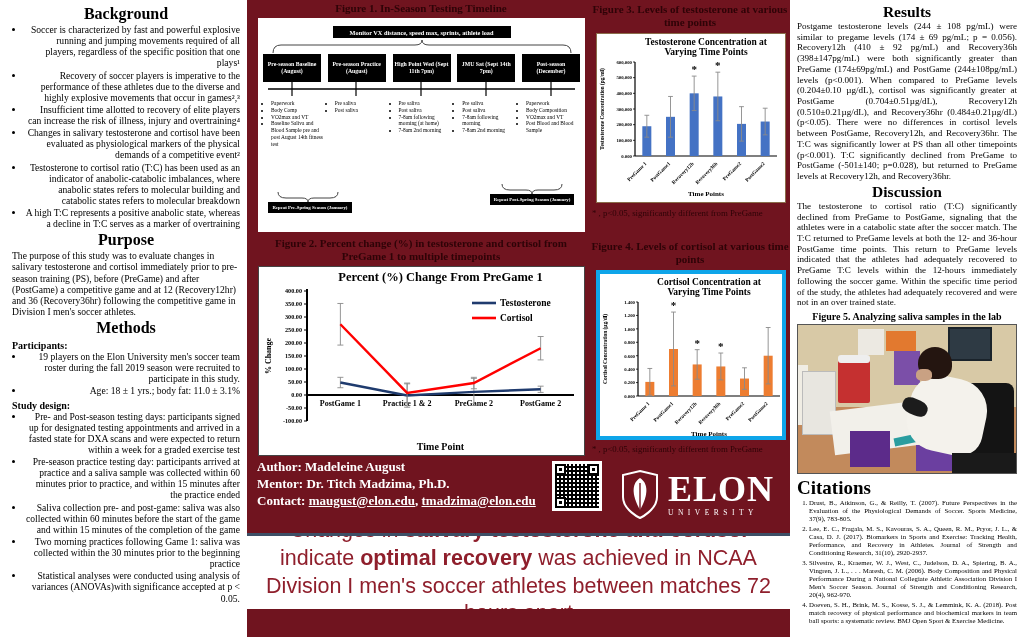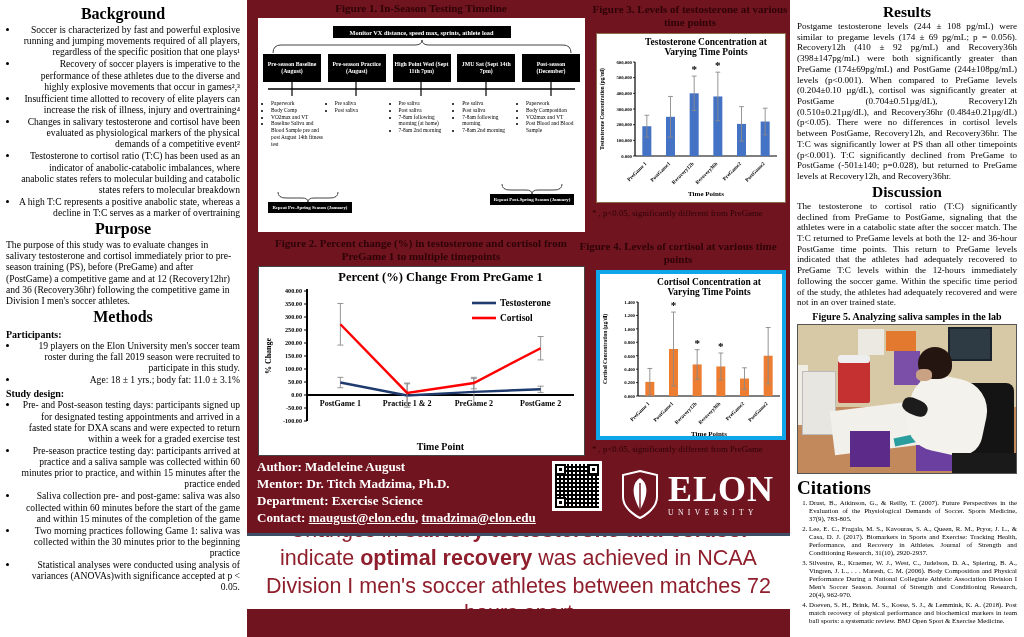--- a/index.html
+++ b/index.html
@@ -2,21 +2,21 @@
 <html><head>
 <meta charset="utf-8">
 <style>
   * { margin:0; padding:0; box-sizing:border-box; }
   html,body { width:1024px; height:637px; }
   body { position:relative; background:#70141f; font-family:"Liberation Serif",serif; overflow:hidden; }
 
   .panel { position:absolute; background:#fff; overflow:hidden; }
 
   
-  #left-panel { left:0; top:0; width:247px; height:637px; padding:3px 7px 2px 6px; }
+  #left-panel { left:0; top:0; width:247px; height:637px; padding:3px 7px 2px 12px; }
   .sec-head { font-size:16px; font-weight:bold; text-align:center; margin:2px 0 1px; }
   .body-txt { font-size:9.6px; line-height:1.16; text-align:left; }
   ul.blt { list-style:disc outside; padding-left:13px;text-align:right; }
   ul.blt li { margin-bottom:1px; }
   .sub-label { font-size:10px; font-weight:bold; margin-top:3px; }
 
   
   .fig-cap { position:absolute; color:#2e0307; font-weight:bold; text-align:center; font-size:11px; line-height:1.15; }
   #fig1-cap { left:252px; top:2px; width:338px; }
   #timeline-box { left:258px; top:18px; width:327px; height:214px; }
@@ -44,21 +44,21 @@
   #f1 { left:0; top:0; } #f2 { right:0; top:0; } #f3 { left:0; bottom:0; }
   #elon-logo { position:absolute; left:620px; top:466px; width:168px; height:58px; display:flex; align-items:center; color:#fff; }
   #elon-name { font-size:36px; font-weight:bold; letter-spacing:1px; line-height:0.9; }
   #elon-sub { font-size:7.5px; letter-spacing:4.5px; margin-top:2px; }
 
   
   #fig3-cap { left:590px; top:3px; width:200px; }
   #chart3-box { left:596px; top:33px; width:190px; height:170px; border:1px solid #8a6d4a; }
   .chart-note { position:absolute; color:#2e0307; font-weight:normal; font-size:8.8px; width:200px; }
   #note3 { left:592px; top:208px; }
-  #fig4-cap { left:578px; top:240px; width:200px; }
+  #fig4-cap { left:590px; top:240px; width:200px; }
   #chart4-box { left:596px; top:270px; width:190px; height:170px; border:4px solid #0ea5e9; }
   #note4 { left:592px; top:444px; }
 
   
   #right-panel { left:790px; top:0; width:234px; height:637px; padding:2px 7px; }
   .rp-head { font-size:15.5px; font-weight:bold; text-align:center; margin:1px 0 0; }
   .rp-txt { font-size:9.1px; line-height:1.18; text-align:justify; }
   #fig5-cap { font-size:10px; font-weight:bold; text-align:center; margin:3px 0 2px; }
   #cit-head { font-size:19px; font-weight:bold; margin-top:3px; }
   ol.cits { font-size:6.8px; line-height:1.18; text-align:justify; padding-left:12px; }
@@ -238,21 +238,20 @@
       <line x1="213" y1="36" x2="237" y2="36" stroke="#1f3b6e" stroke-width="2.6"></line>
       <text x="241" y="39" font-size="9.5" text-anchor="start" fill="#000" font-weight="bold">Testosterone</text>
       <line x1="213" y1="51" x2="237" y2="51" stroke="#ff0000" stroke-width="2.6"></line>
       <text x="241" y="54" font-size="9.5" text-anchor="start" fill="#000" font-weight="bold">Cortisol</text>
     </svg>
 </div>
 
 <div id="author-block">
   <div><span>Author:</span><span> Madeleine August</span></div>
   <div><span>Mentor:</span><span> Dr. Titch Madzima, Ph.D.</span></div>
-  <div><span>Department:</span><span> Exercise Science</span></div>
   <div><span>Contact:</span><span> </span><span class="em">maugust@elon.edu</span><span>, </span><span class="em">tmadzima@elon.edu</span></div>
 </div>
 <div id="qr">
   <div id="qr-inner">
     <div class="finder" id="f1"></div>
       <div class="finder" id="f2"></div>
       <div class="finder" id="f3"></div>
   </div>
 </div>
 <div id="elon-logo">

